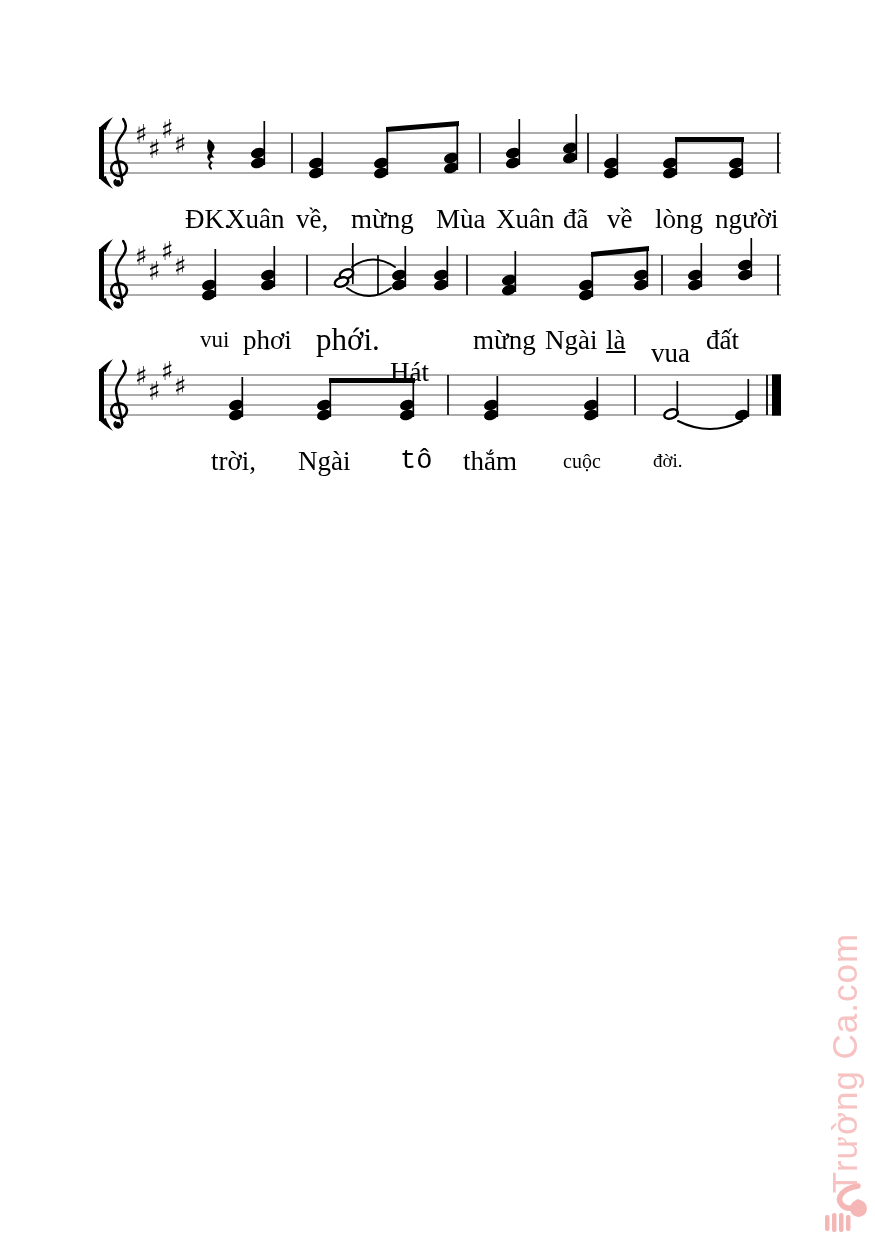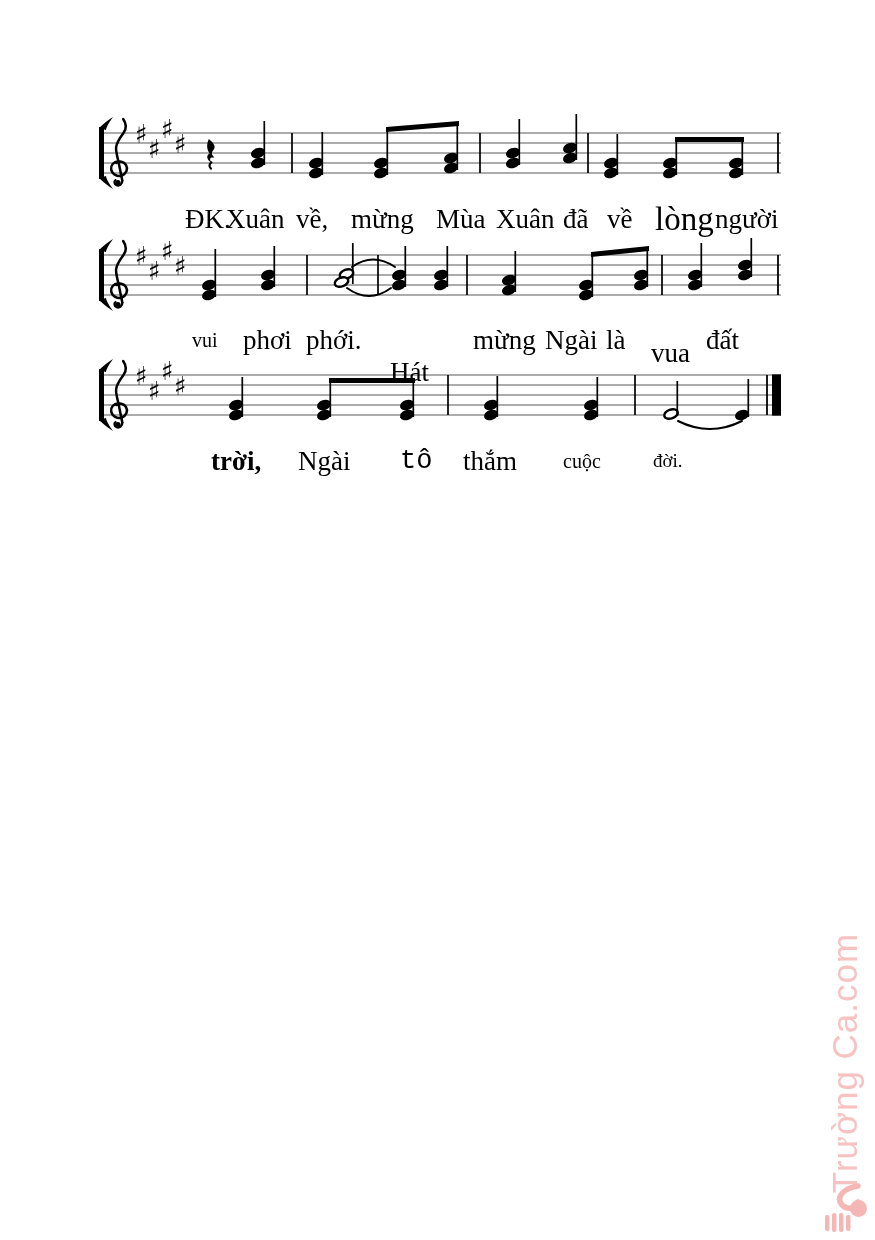--- a/index.html
+++ b/index.html
@@ -255,32 +255,32 @@
 
   <div id="lyrics-layer">
       <span class="lyric-word" style="left: 185px; top: 204px; font-size: 27px; text-align: right;">ĐK.</span>
       <span class="lyric-word" style="left: 226px; top: 204px; font-size: 27px;">Xuân</span>
       <span class="lyric-word" style="left: 296px; top: 204px; font-size: 27px;">về,</span>
       <span class="lyric-word" style="left: 351px; top: 204px; font-size: 27px;">mừng</span>
       <span class="lyric-word" style="left: 436px; top: 204px; font-size: 27px; text-align: right;">Mùa</span>
       <span class="lyric-word" style="left: 496px; top: 204px; font-size: 27px;">Xuân</span>
       <span class="lyric-word" style="left: 563px; top: 204px; font-size: 27px;">đã</span>
       <span class="lyric-word" style="left: 607px; top: 204px; font-size: 27px;">về</span>
-      <span class="lyric-word" style="left: 655px; top: 204px; font-size: 33px;">lòng</span>
+      <span class="lyric-word" style="left: 655px; top: 204px; font-size: 27px;">lòng</span>
       <span class="lyric-word" style="left: 715px; top: 204px; font-size: 27px;">người</span>
-      <span class="lyric-word" style="left: 192px; top: 325px; font-size: 20px;">vui</span>
+      <span class="lyric-word" style="left: 200px; top: 325px; font-size: 23px;">vui</span>
       <span class="lyric-word" style="left: 243px; top: 325px; font-size: 27px;">phơi</span>
-      <span class="lyric-word" style="left: 306px; top: 325px; font-size: 27px;">phới.</span>
+      <span class="lyric-word" style="left: 316px; top: 325px; font-size: 31px;">phới.</span>
       <span class="lyric-word" style="left: 390px; top: 325px; font-size: 27px; margin-top: 32px;">Hát</span>
       <span class="lyric-word" style="left: 473px; top: 325px; font-size: 27px;">mừng</span>
       <span class="lyric-word" style="left: 545px; top: 325px; font-size: 27px;">Ngài</span>
-      <span class="lyric-word" style="left: 606px; top: 325px; font-size: 27px;">là</span>
+      <span class="lyric-word" style="left: 606px; top: 325px; font-size: 27px; text-decoration: underline;">là</span>
       <span class="lyric-word" style="left: 651px; top: 338px; font-size: 27px;">vua</span>
       <span class="lyric-word" style="left: 706px; top: 325px; font-size: 27px;">đất</span>
-      <span class="lyric-word" style="left: 211px; top: 446px; font-size: 27px; font-weight: bold;">trời,</span>
+      <span class="lyric-word" style="left: 211px; top: 446px; font-size: 27px;">trời,</span>
       <span class="lyric-word" style="left: 298px; top: 446px; font-size: 27px;">Ngài</span>
       <span class="lyric-word" style="left: 400px; top: 446px; font-size: 27px; font-family: Liberation Mono, monospace;">tô</span>
       <span class="lyric-word" style="left: 463px; top: 446px; font-size: 27px;">thắm</span>
       <span class="lyric-word" style="left: 563px; top: 446px; font-size: 20px;">cuộc</span>
       <span class="lyric-word" style="left: 653px; top: 446px; font-size: 19px;">đời.</span>
     </div>
 
   <div class="watermark-text" style="color: rgb(246, 194, 194);">Trường Ca.com</div>
 
   <svg class="watermark-logo" width="47" height="52" viewBox="0 0 47 52" id="wm-logo">

